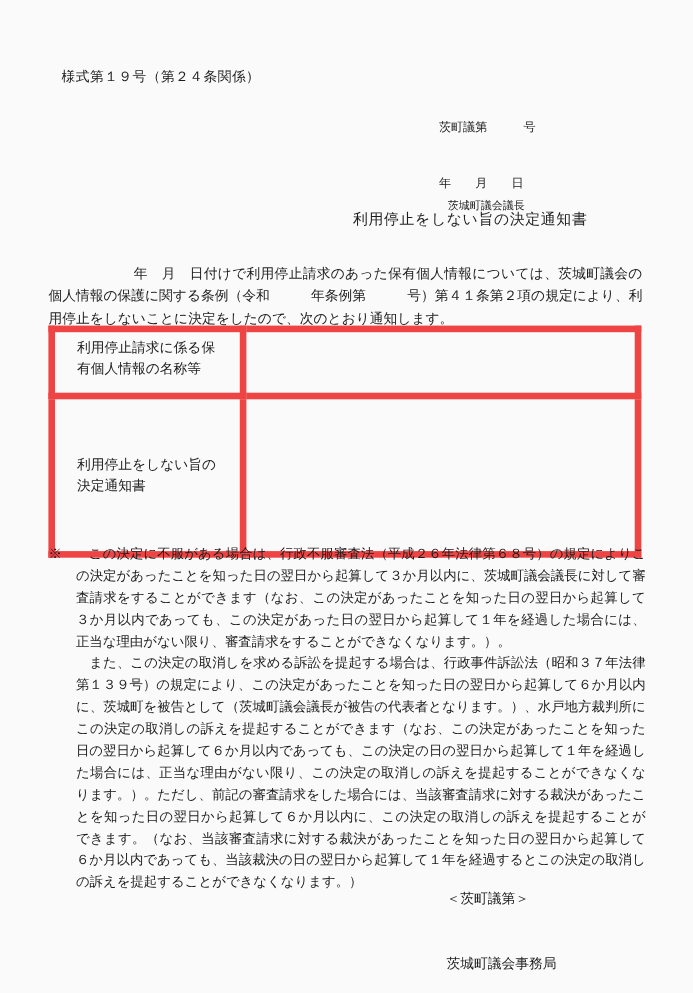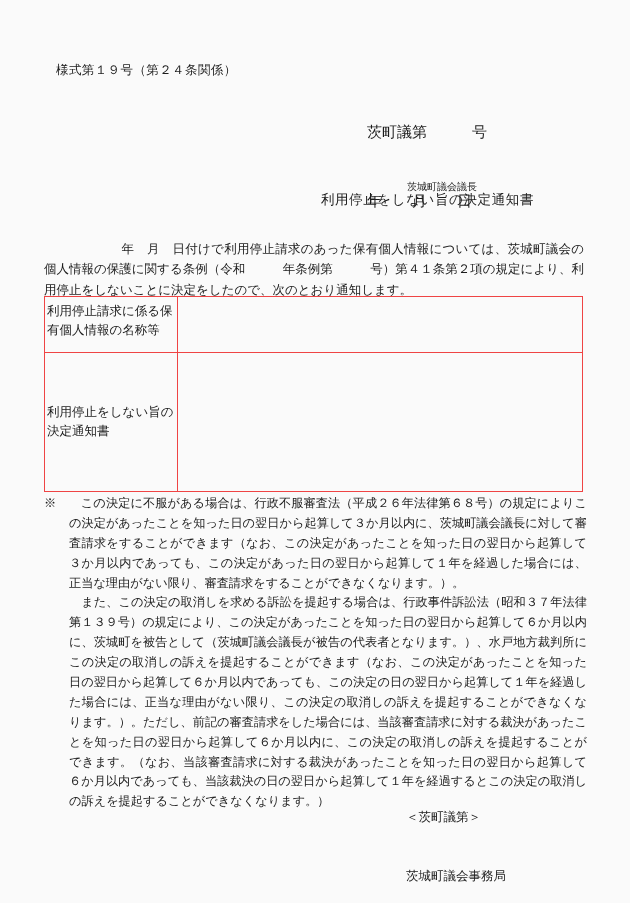--- a/index.html
+++ b/index.html
@@ -29,21 +29,21 @@
     left: 56px;
     top: 62px;
     font-size: 12.5px;
     letter-spacing: 0.4px;
     white-space: pre;
   }
   .doc-number-block {
     position: absolute;
     right: 47px;
     top: 74px;
-    font-size: 15px;
+    font-size: 11px;
     text-align: left;
     line-height: 1.55;
     white-space: pre;
   }
   .addressee {
     position: absolute;
     left: 60px;
     top: 131px;
     font-size: 12.5px;
     white-space: pre;
@@ -84,23 +84,23 @@
   
   .info-table {
     position: absolute;
     left: 44px;
     top: 296px;
     width: 539px;
     border-collapse: collapse;
     table-layout: fixed;
   }
   .info-table td {
-    border: 1px solid #ef4444;
+    border: 6px solid #ef4444;
     vertical-align: middle;
-    padding: 5px 2px;
+    padding: 5px 20px;
     font-size: 12.5px;
     line-height: 1.5;
   }
   .info-table td.label {
     width: 128px;
     vertical-align: top;
   }
   .info-table td.label.mid {
     vertical-align: middle;
   }

